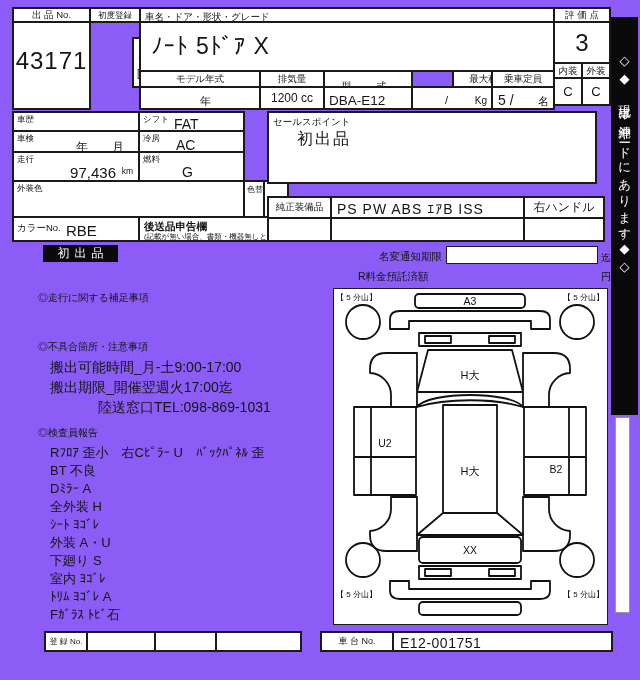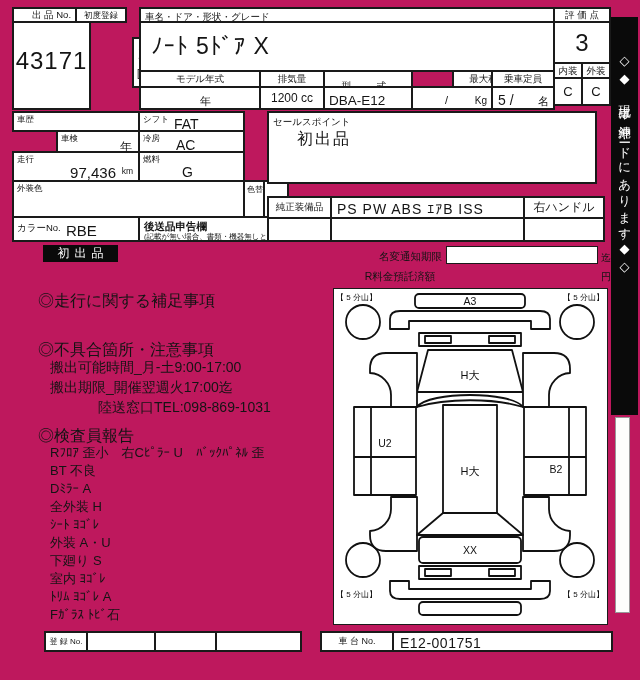--- a/index.html
+++ b/index.html
@@ -1,30 +1,30 @@
 <!DOCTYPE html>
 <html><head>
 <meta charset="utf-8">
 <style>
   html,body{margin:0;padding:0;}
   body{background:#d8d8d4;}
   #sheet{
     position:relative; width:640px; height:680px; overflow:hidden;
-    background:#be185d; color:#141414;
+    background:#8b5cf6; color:#141414;
     font-family:"Liberation Sans", sans-serif;
     -webkit-font-smoothing:none;
   }
   .abs{position:absolute; box-sizing:border-box;}
   .cell{position:absolute; box-sizing:border-box; background:#fff; border:2px solid #1a1a1a;}
   .thin{border-width:1.5px;}
   .lbl{font-size:8.5px; line-height:1; position:absolute; top:2px; left:3px; white-space:nowrap;}
   .hdrtxt{font-size:9.5px; white-space:nowrap; line-height:1;}
   .ctr{display:flex; align-items:center; justify-content:center;}
   .noteline{position:absolute; font-size:13px; white-space:nowrap; line-height:1;}
-  .titleline{position:absolute; font-size:16px; white-space:nowrap; line-height:1;}
+  .titleline{position:absolute; font-size:10px; white-space:nowrap; line-height:1;}
   .banner{
     position:absolute; left:611px; top:17px; width:27px; height:398px;
     background:#0a0a0a; color:#fff; display:flex; flex-direction:column; align-items:center;
   }
   .banner .vtext{
     writing-mode:vertical-rl; text-orientation:upright;
     font-size:12.5px; letter-spacing:2px; line-height:1; margin-top:6px;
   }
   .banner .sym{
     writing-mode:vertical-rl; text-orientation:upright;
@@ -39,21 +39,21 @@
 
 <div id="sheet">
 
   <div class="cell ctr" style="left:12px;top:7px;width:79px;height:16px;">
     <span class="hdrtxt">出 品 No.</span>
   </div>
   <div class="cell" style="left:12px;top:21px;width:79px;height:89px;">
     <div style="text-align:center;margin-top:24px;font-size:24px;letter-spacing:1px;">43171</div>
   </div>
 
-  <div class="cell ctr" style="left:75px;top:7px;width:52px;height:16px;">
+  <div class="cell ctr" style="left:89px;top:7px;width:52px;height:16px;">
     <span class="hdrtxt" style="font-size:8.5px;">初度登録</span>
   </div>
   <div class="cell" style="left:89px;top:37px;width:60px;height:51px;margin-left:43px;">
     <div style="position:absolute;left:4px;top:6px;white-space:nowrap;">
       <span style="font-size:16px;">24</span>
       <span style="font-size:9px;">年</span>
     </div>
     <div style="position:absolute;left:3px;top:28px;font-size:10px;white-space:nowrap;">[ 9 月]</div>
   </div>
 
@@ -117,21 +117,21 @@
     <span style="position:absolute;right:4px;top:6px;font-size:11px;">名</span>
   </div>
 
   <div class="cell" style="left:12px;top:111px;width:128px;height:21px;">
     <span class="lbl">車歴</span>
   </div>
   <div class="cell" style="left:138px;top:111px;width:107px;height:21px;">
     <span class="lbl">シフト</span>
     <span style="position:absolute;left:34px;top:3px;font-size:14px;">FAT</span>
   </div>
-  <div class="cell" style="left:12px;top:130px;width:128px;height:23px;margin-left:44px;">
+  <div class="cell" style="left:12px;top:130px;width:128px;height:23px;">
     <span class="lbl">車検</span>
     <span style="position:absolute;right:14px;top:7px;font-size:12px;white-space:nowrap;">年　　月</span>
   </div>
   <div class="cell" style="left:138px;top:130px;width:107px;height:23px;">
     <span class="lbl">冷房</span>
     <span style="position:absolute;left:36px;top:5px;font-size:14px;">AC</span>
   </div>
   <div class="cell" style="left:12px;top:151px;width:128px;height:31px;">
     <span class="lbl">走行</span>
     <span style="position:absolute;right:22px;top:11px;font-size:15px;">97,436</span>
@@ -177,21 +177,21 @@
   <div class="abs ctr" style="left:43px;top:245px;width:75px;height:17px;background:#0a0a0a;color:#fff;">
     <span style="font-size:12px;letter-spacing:5px;margin-left:5px;">初出品</span>
   </div>
 
   <div class="abs" style="left:358px;top:250px;width:84px;text-align:right;font-size:10.5px;">名変通知期限</div>
   <div class="abs thin" style="left:446px;top:246px;width:152px;height:18px;background:#fff;border:1.5px solid #1a1a1a;">
     <span style="position:absolute;right:4px;top:3px;font-size:12px;"></span>
   </div>
   <div class="abs" style="left:601px;top:251px;font-size:10px;">迄</div>
 
-  <div class="abs" style="left:358px;top:270px;width:84px;text-align:center;font-size:10.5px;">R料金預託済額</div>
+  <div class="abs" style="left:358px;top:270px;width:84px;text-align:left;font-size:10.5px;">R料金預託済額</div>
   <div class="abs" style="left:601px;top:270px;font-size:10px;">円</div>
 
   <div class="titleline" style="left:38px;top:293px;">◎走行に関する補足事項</div>
   <div class="titleline" style="left:38px;top:342px;">◎不具合箇所・注意事項</div>
   <div class="noteline" style="left:50px;top:360px;font-size:14px;">搬出可能時間_月-土9:00-17:00</div>
   <div class="noteline" style="left:50px;top:380px;font-size:14px;">搬出期限_開催翌週火17:00迄</div>
   <div class="noteline" style="left:50px;top:400px;font-size:14px;padding-left:48px;">陸送窓口TEL:098-869-1031</div>
 
   <div class="titleline" style="left:38px;top:428px;">◎検査員報告</div>
   <div class="noteline" style="left:50px;top:446px;">Rﾌﾛｱ 歪小　右Cﾋﾟﾗｰ U　ﾊﾞｯｸﾊﾟﾈﾙ 歪</div>

